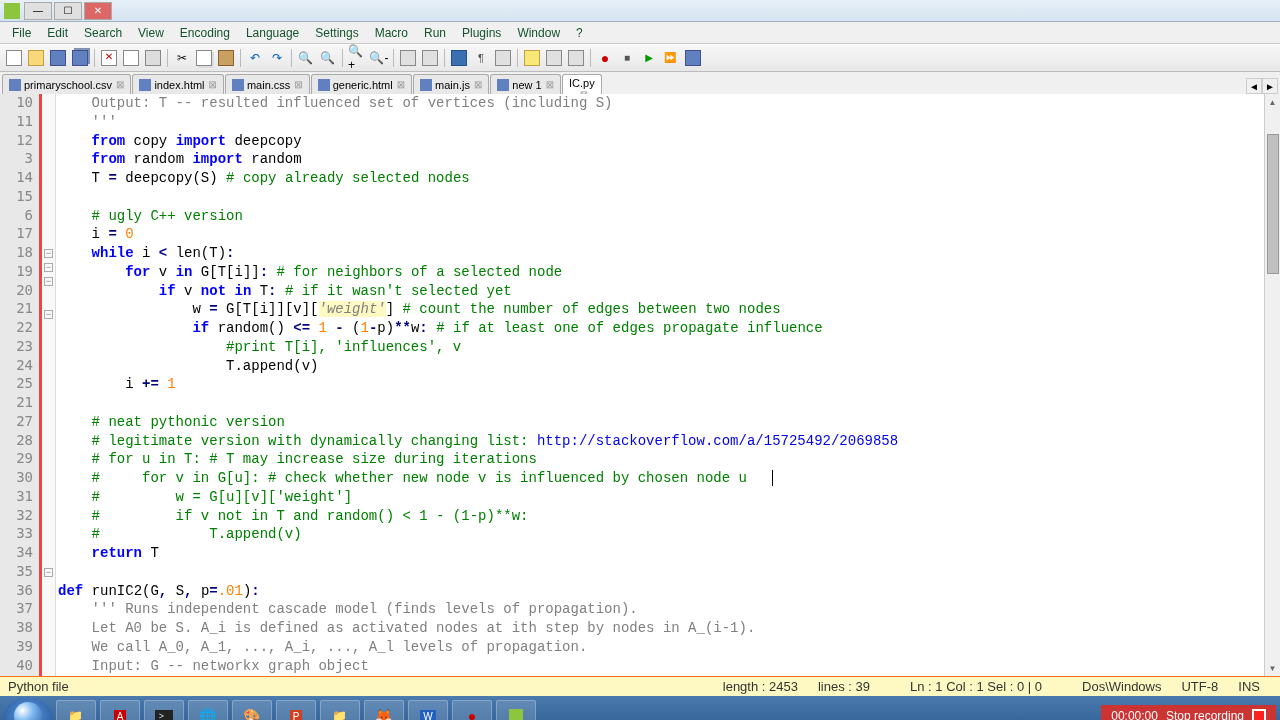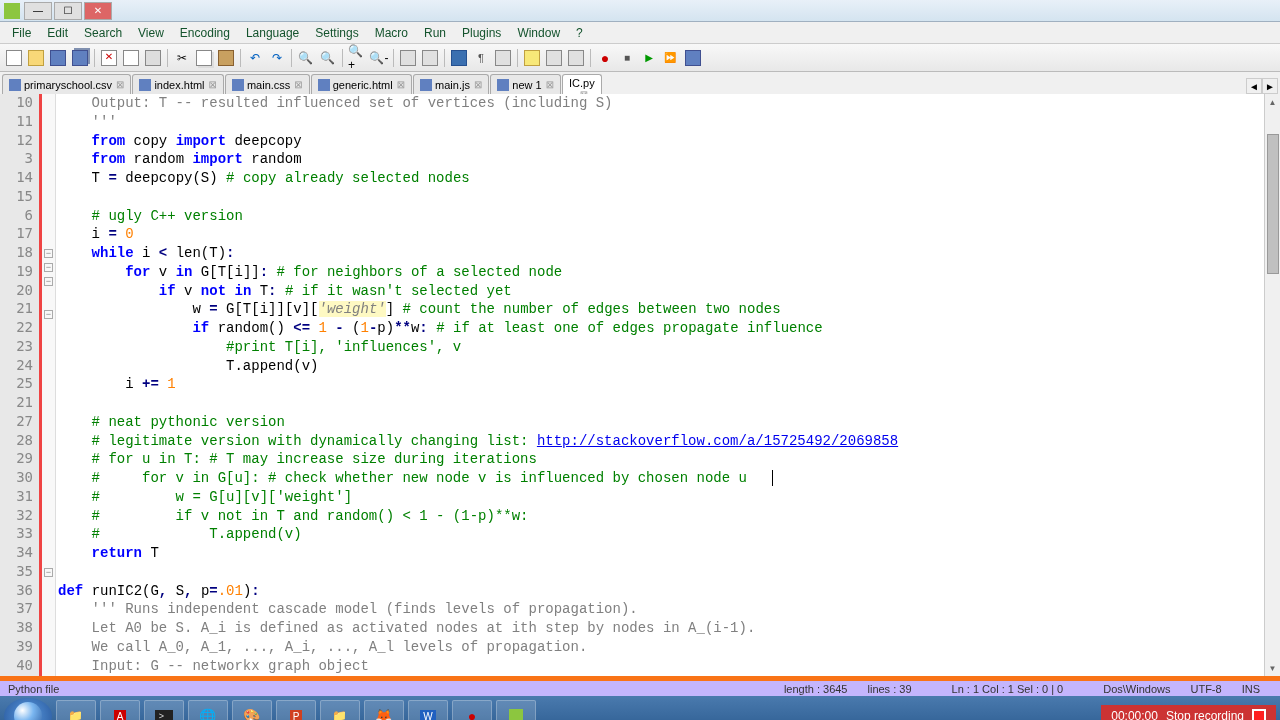--- a/index.html
+++ b/index.html
@@ -36,29 +36,29 @@
   .fold-box.has { border: 1px solid #aaa; width: 9px; height: 9px; margin: 5px auto 0; line-height: 7px; }
   
   .code { flex: 1; font-family: Consolas, "Courier New", monospace; font-size: 14px; line-height: 18.75px; white-space: pre; overflow: hidden; padding-left: 2px; color: #000; }
   .code .ln { height: 18.75px; }
   .kw { color: #0000ff; font-weight: bold; }
   .str { color: #808080; }
   .cmt { color: #008000; }
   .num { color: #ff8000; }
   .op { color: #000080; font-weight: bold; }
   .def { color: #000; }
-  .url { color: #0000ee; text-decoration: underline; }
+  .url { color: #0000ee; }
   .hl { background: #fef9c3; font-style: italic; }
   .docstr { color: #808080; }
   
   .vscroll { width: 16px; background: #f0f0f0; border-left: 1px solid #ccc; position: relative; }
   .vscroll .thumb { position: absolute; top: 40px; left: 2px; width: 12px; height: 140px; background: #c0c0c0; border: 1px solid #999; }
   .vscroll .arrow { height: 16px; display: flex; align-items: center; justify-content: center; font-size: 8px; color: #666; }
   
-  .status-bar { height: 20px; background: #c4b5fd; border-top: 5px solid #f97316; display: flex; align-items: center; font-size: 11px; color: #333; }
+  .status-bar { height: 20px; background: #fef9c3; border-top: 1px solid #f97316; display: flex; align-items: center; font-size: 13px; color: #333; }
   .status-left { padding: 0 8px; flex: 1; }
   .status-mid { display: flex; gap: 20px; padding: 0 20px; }
   .status-right { display: flex; gap: 20px; padding: 0 20px; }
   
   .taskbar { height: 40px; background: linear-gradient(to bottom, #4a7aae, #2a5a8e); display: flex; align-items: center; padding: 2px 4px; gap: 4px; }
   .start-btn { width: 48px; height: 36px; background: radial-gradient(circle, #5a9ae0, #2a5a9e); border-radius: 50%; display: flex; align-items: center; justify-content: center; }
   .start-orb { width: 28px; height: 28px; background: radial-gradient(circle at 30% 30%, #fff, #7ab6f0 40%, #2a5a9e); border-radius: 50%; }
   .task-btn { width: 40px; height: 32px; background: rgba(255,255,255,0.15); border: 1px solid rgba(255,255,255,0.25); border-radius: 2px; display: flex; align-items: center; justify-content: center; }
   .task-spacer { flex: 1; }
   .recording { background: #cc3333; color: white; padding: 4px 10px; display: flex; align-items: center; gap: 8px; font-size: 12px; }
@@ -305,21 +305,21 @@
   <div class="vscroll">
     <div class="arrow">▲</div>
     <div class="thumb"></div>
     <div class="arrow" style="position:absolute;bottom:0;width:100%">▼</div>
   </div>
 </div>
 
 <div class="status-bar">
   <div class="status-left">Python file</div>
   <div class="status-mid">
-    <span>length : 3645</span>
+    <span>length : 2453</span>
     <span>lines : 39</span>
   </div>
   <div class="status-mid">
     <span>Ln : 1    Col : 1    Sel : 0 | 0</span>
   </div>
   <div class="status-right">
     <span>Dos\Windows</span>
     <span>UTF-8</span>
     <span>INS</span>
   </div>

